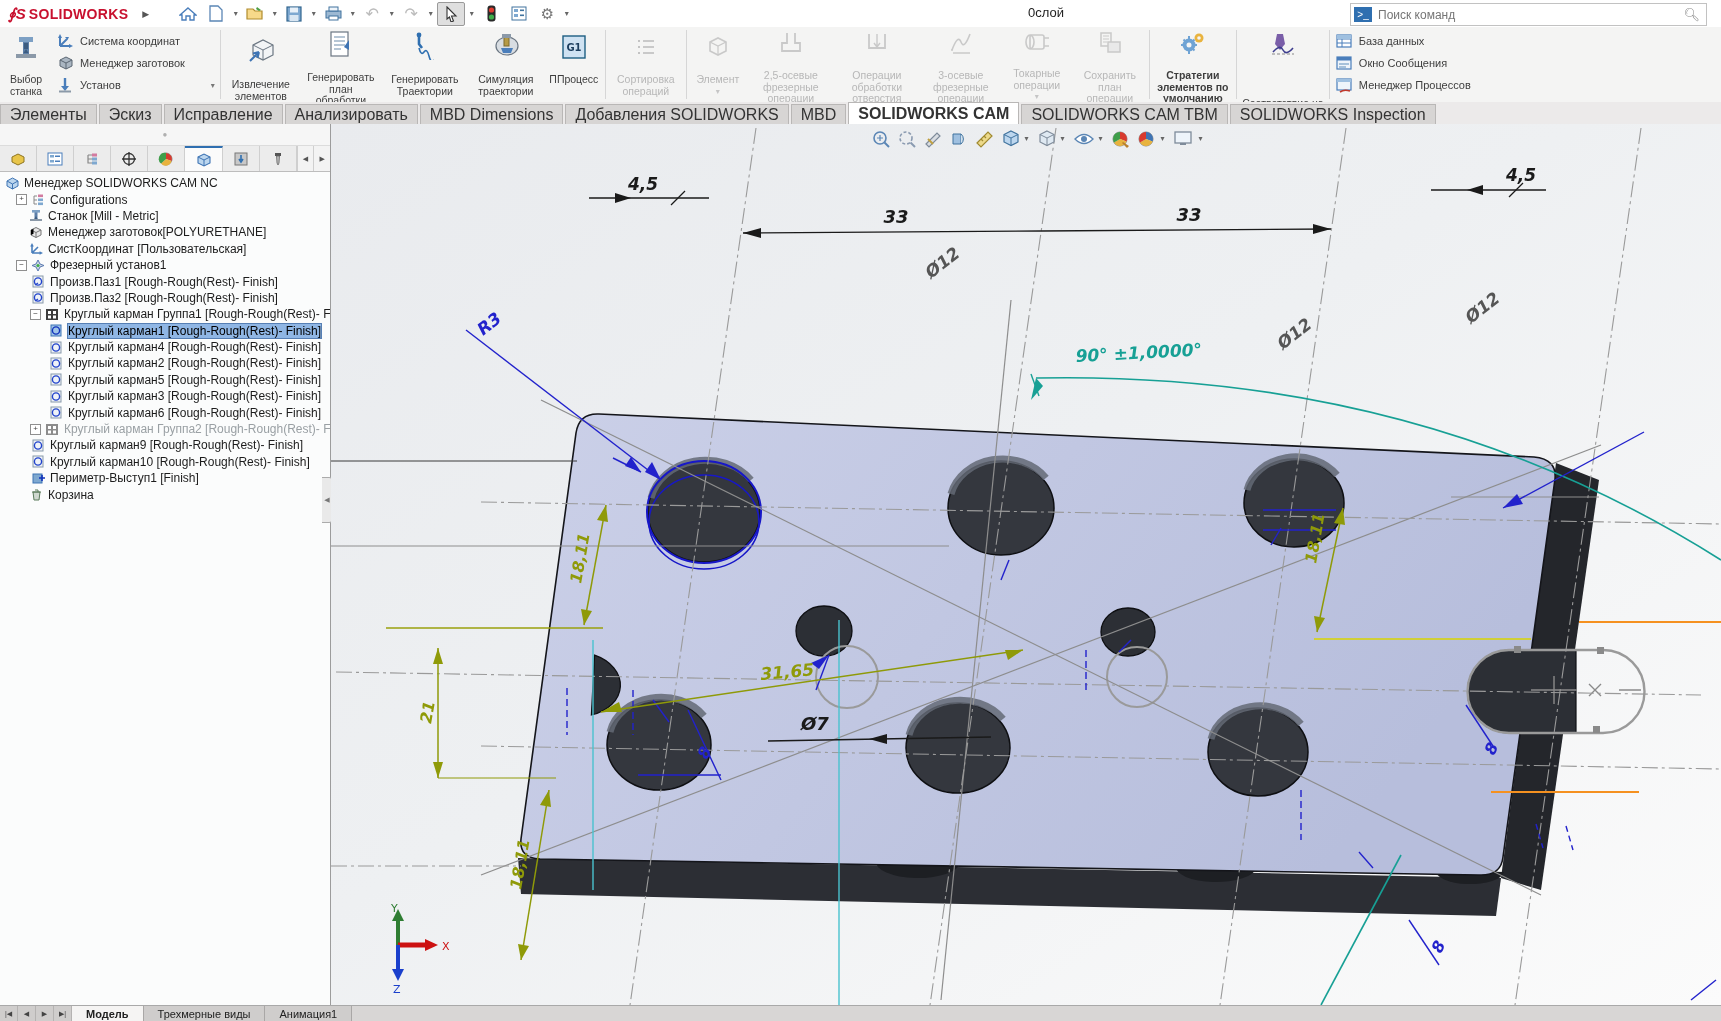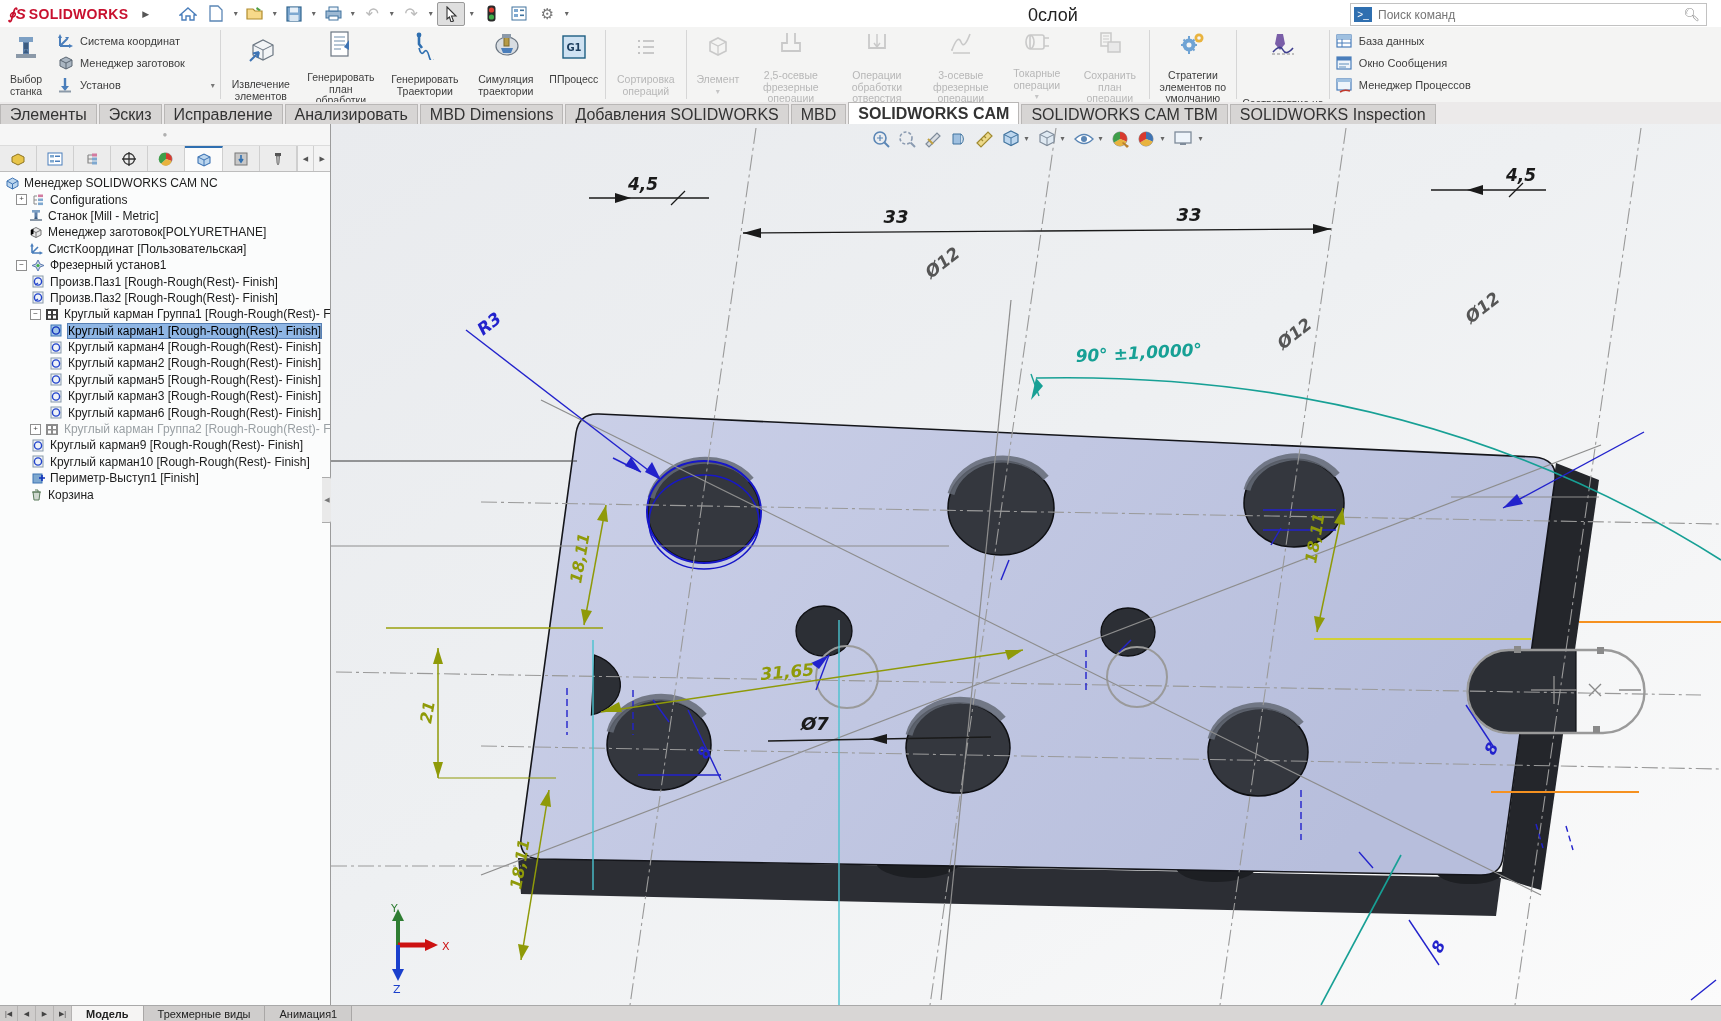--- a/index.html
+++ b/index.html
@@ -8,21 +8,21 @@
   .menubar{position:absolute;left:0;top:0;width:1721px;height:27px;background:#ffffff;border-bottom:1px solid #e2e2e2;display:flex;align-items:center;}
   .logo{display:flex;align-items:center;margin-left:8px;}
   .logo .dsmark{color:#c8102e;font-weight:bold;font-style:italic;font-size:15px;margin-right:3px;}
   .logo .lgtxt{font-size:14px;font-weight:bold;color:#c8102e;letter-spacing:.3px;}
   .logo .flyarrow{color:#555;font-size:9px;margin-left:14px;}
   .qat{display:flex;align-items:center;margin-left:26px;gap:2px;}
   .qbtn{width:26px;height:22px;display:flex;align-items:center;justify-content:center;border-radius:2px;}
   .qbtn svg{display:block;}
   .qcaret{font-size:8px;color:#666;width:9px;text-align:center;}
   .qbtn.pressed{border:1px solid #9a9a9a;background:#dfdfdf;}
-  .layerlbl{position:absolute;left:1028px;top:5px;font-size:18px;color:#222;}
+  .layerlbl{position:absolute;left:1028px;top:5px;font-size:13px;color:#222;}
   .searchbox{position:absolute;right:14px;top:3px;width:355px;height:21px;border:1px solid #c2c2c2;background:#fff;display:flex;align-items:center;}
   .searchbox .sicon{width:18px;height:15px;background:#2f6fb0;color:#fff;font-size:10px;line-height:15px;text-align:center;margin-left:3px;}
   .searchbox input{border:none;outline:none;flex:1;font-size:12px;color:#8a8a8a;padding:0 6px;font-family:"Liberation Sans",sans-serif;background:transparent;}
   .searchbox .mag{color:#8b8b8b;font-size:13px;margin-right:6px;}
   
   .ribbon{position:absolute;left:0;top:27px;width:1721px;height:75px;background:#f4f4f3;border-bottom:1px solid #c9c9c9;display:flex;align-items:stretch;}
   .rsep{width:1px;background:#d6d6d6;margin:3px 1px;}
   .rb{display:flex;flex-direction:column;align-items:center;justify-content:flex-start;text-align:center;font-size:10.5px;line-height:11.5px;color:#3d3d3d;padding:3px 3px 0 3px;}
   .rb .ric{height:30px;display:flex;align-items:flex-end;justify-content:center;margin-bottom:14px;}
   .rcol{display:flex;flex-direction:column;justify-content:flex-start;padding:4px 4px;gap:2px;}
@@ -309,21 +309,21 @@
       <span class="ric">
           <svg width="26" height="26">
             <rect x="4" y="3" width="10" height="13" fill="none" stroke="#c9c9c9" stroke-width="1.5"></rect>
             <path d="M6 6 h6 M6 9 h6 M6 12 h4" stroke="#c9c9c9" stroke-width="1.2"></path>
             <rect x="11" y="12" width="12" height="10" fill="#e9e9e9" stroke="#c9c9c9" stroke-width="1.5"></rect>
           </svg>
         </span>
       <span>Сохранить план операции</span>
     </div>
     <div class="rsep"></div>
-    <div class="rb" style="width:78px;">
+    <div class="rb" style="width:78px;font-weight:bold;">
       <span class="ric">
           <svg width="28" height="26">
             <circle cx="10" cy="15" r="6.5" fill="#6fa3d4"></circle>
             <circle cx="10" cy="15" r="2.5" fill="#f4f4f3"></circle>
             <path d="M10 6 v4 M10 20 v4 M2 15 h4 M14 15 h4 M4.5 9.5 l3 3 M12.5 17.5 l3 3 M15.5 9.5 l-3 3" stroke="#6fa3d4" stroke-width="2"></path>
             <circle cx="20" cy="8" r="4.5" fill="#e9b33e"></circle>
             <circle cx="20" cy="8" r="1.8" fill="#f4f4f3"></circle>
           </svg>
         </span>
       <span>Стратегии элементов по умолчанию</span>

